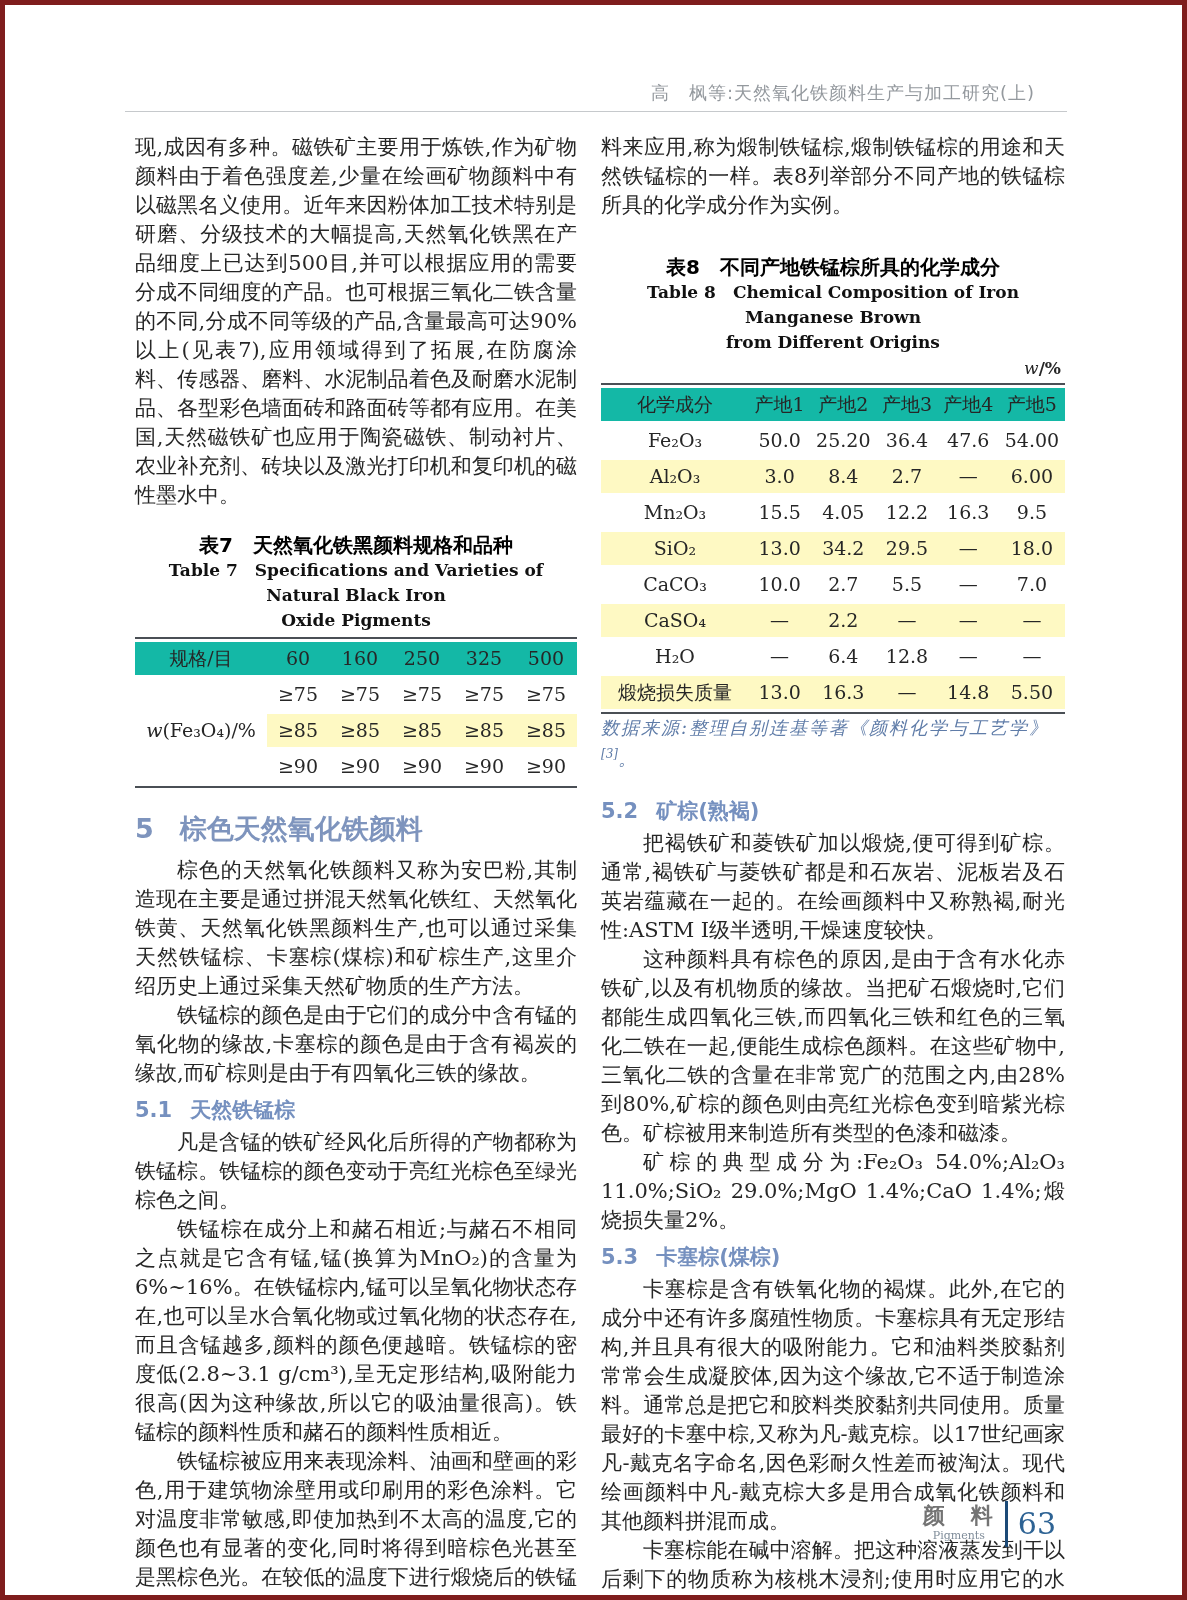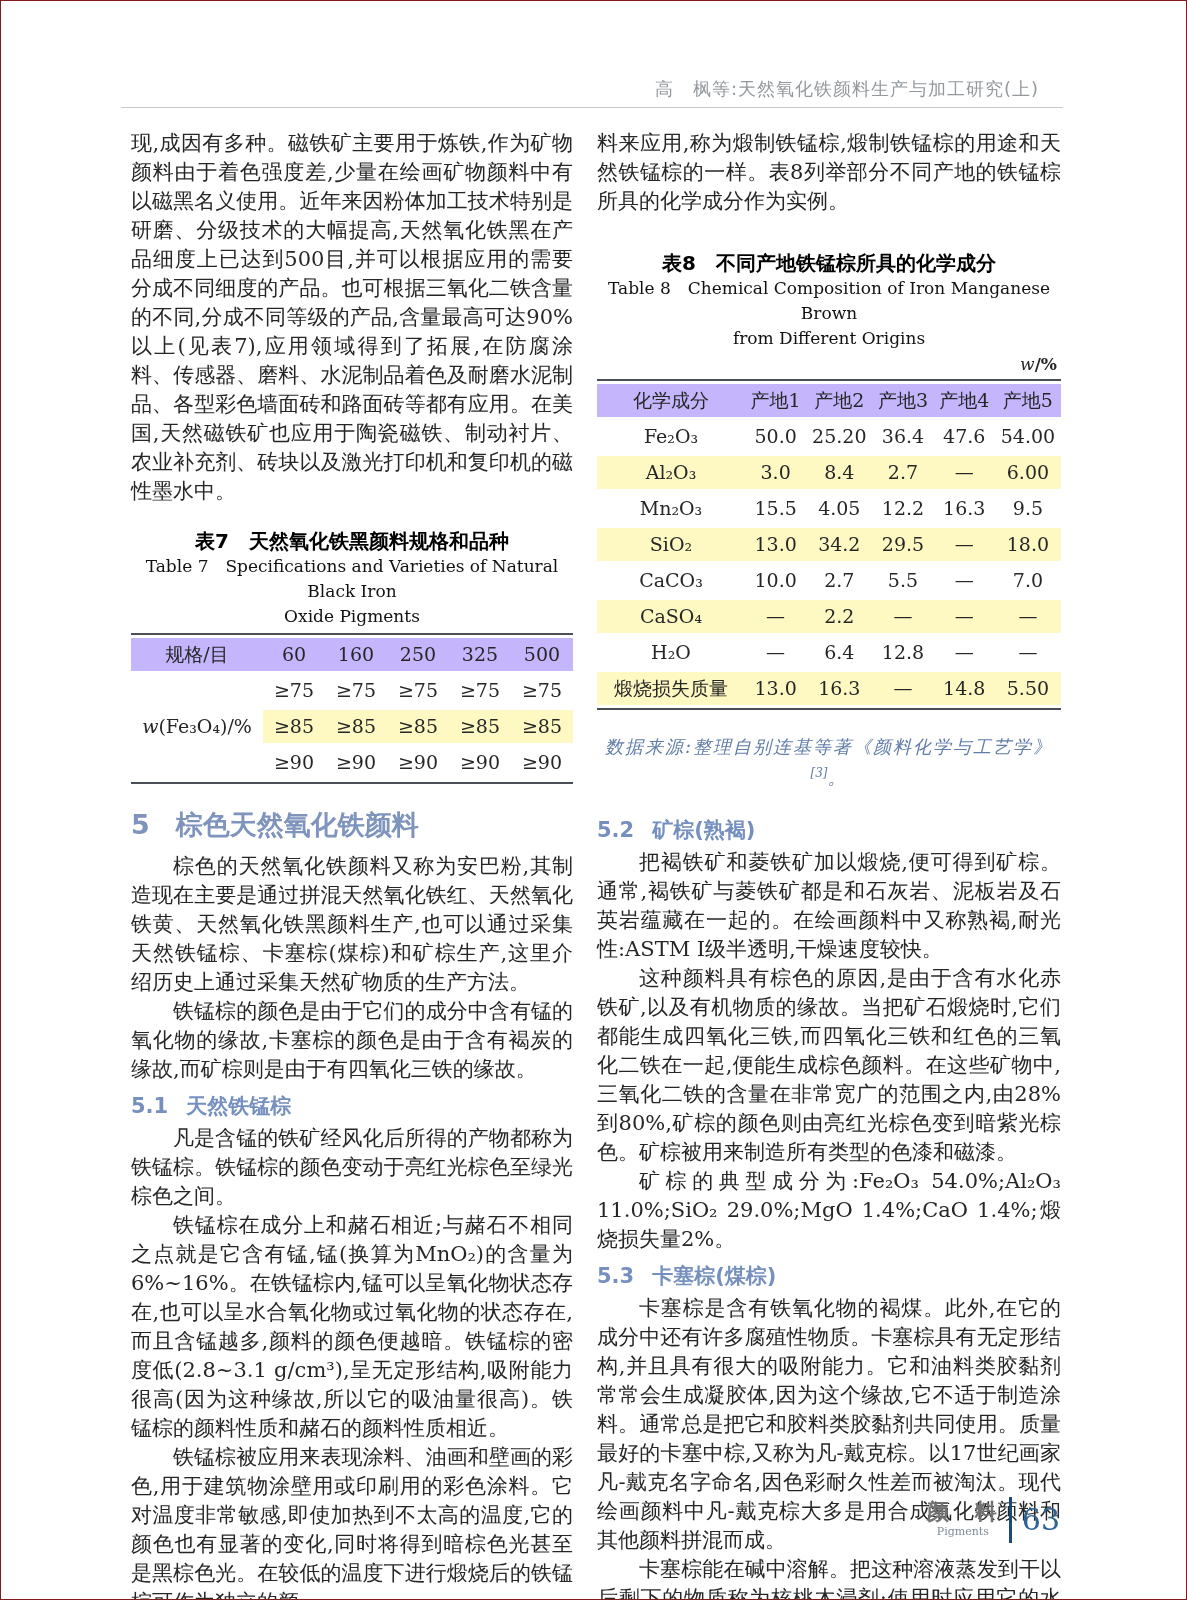--- a/index.html
+++ b/index.html
@@ -1,18 +1,18 @@
 <!DOCTYPE html>
 <html lang="zh"><head>
 <meta charset="utf-8">
 <style>
   html,body{margin:0;padding:0;background:#fff;}
   .page{
     position:relative;width:1187px;height:1600px;background:#ffffff;
-    border:1px solid #7f1d1d;box-sizing:border-box;overflow:hidden;
+    border:5px solid #7f1d1d;box-sizing:border-box;overflow:hidden;
     font-family:"DejaVu Serif", serif;color:#262626;
   }
   
   .running-head{
     position:absolute;top:76px;right:147px;font-size:18px;color:#94999e;
     letter-spacing:1px;font-family:"DejaVu Sans", sans-serif;
   }
   .head-rule{position:absolute;top:106px;left:120px;width:942px;height:1px;background:#c6c9cc;}
 
   
@@ -34,38 +34,38 @@
   }
   .h-sub .num{margin-right:18px;}
 
   
   .tablewrap{margin-top:22px;margin-bottom:6px;}
   .tbl-title-cn{
     text-align:center;font-family:"DejaVu Sans", sans-serif;font-weight:bold;
     font-size:20px;line-height:26px;color:#000000;
   }
   .tbl-title-en{
-    text-align:center;font-weight:normal;font-size:17px;line-height:25px;color:#111;
+    text-align:center;font-weight:bold;font-size:17px;line-height:25px;color:#111;
   }
   .unit-line{text-align:right;font-size:17px;line-height:22px;padding-right:4px;margin-top:2px;}
   .unit-line i{font-family:"DejaVu Serif", serif;}
   table.datatbl{
     width:100%;border-collapse:separate;border-spacing:0 3px;
     border-top:2.5px solid #4a4f55;border-bottom:2.5px solid #4a4f55;
     font-size:19px;margin-top:4px;
   }
   table.datatbl th, table.datatbl td{
     padding:2px 2px;height:26px;text-align:center;font-weight:normal;vertical-align:middle;
   }
-  .shade{background:#c4b5fd;}
+  .shade{background:#14b8a6;}
   .shade2{background:#fef9c3;}
   th.lbl, td.lbl{text-align:left;padding-left:10px;}
   td.rowspanlbl{background:#ffffff;text-align:left;padding-left:4px;}
   .t8-note{
-    margin-top:24px;text-align:center;font-style:italic;letter-spacing:2px;
+    margin-top:1px;text-align:left;font-style:italic;letter-spacing:2px;
     font-size:18px;line-height:26px;color:#5f7ca8;
   }
   .t8-note sup{font-size:12px;letter-spacing:0;}
 
   
   .footer{position:absolute;top:1496px;right:126px;display:flex;align-items:center;}
   .f-journal{text-align:center;margin-right:10px;}
   .f-cn{font-size:22px;font-weight:bold;color:#737373;font-family:"DejaVu Sans", sans-serif;letter-spacing:2px;line-height:24px;}
   .f-en{font-size:11px;color:#7f8c99;line-height:16px;}
   .f-bar{width:3px;height:46px;background:#1c4a77;margin-right:10px;}

